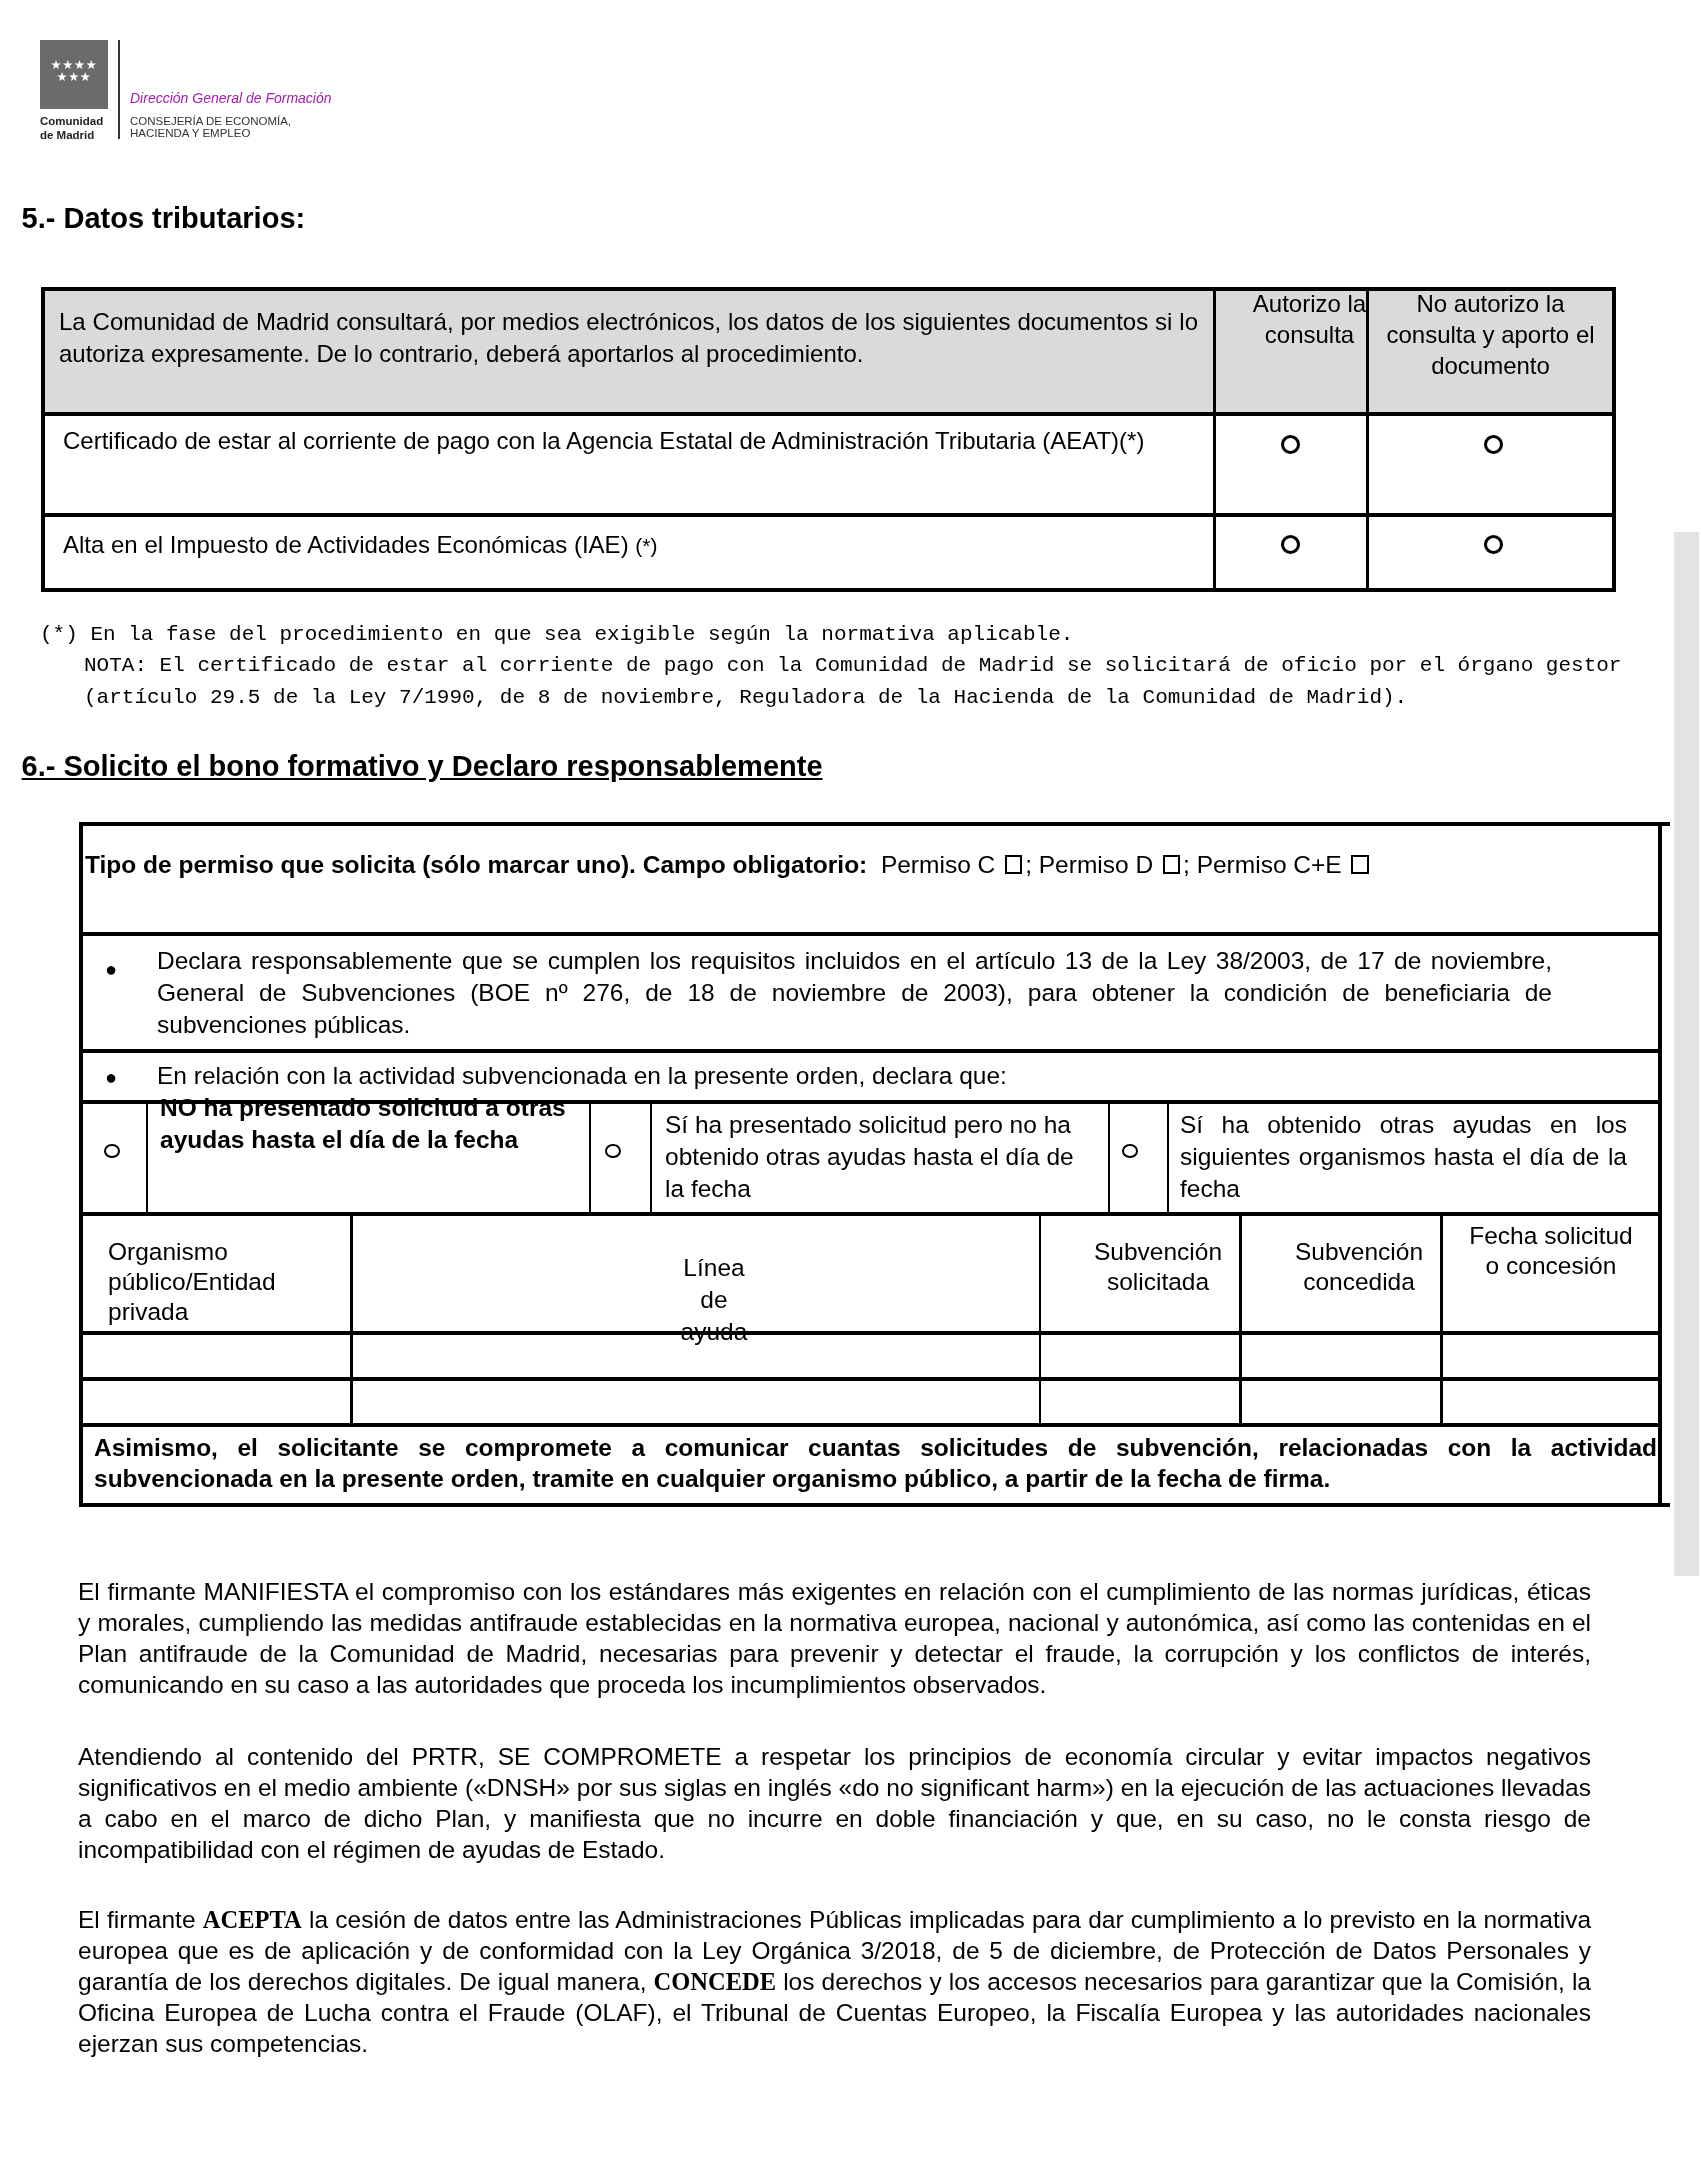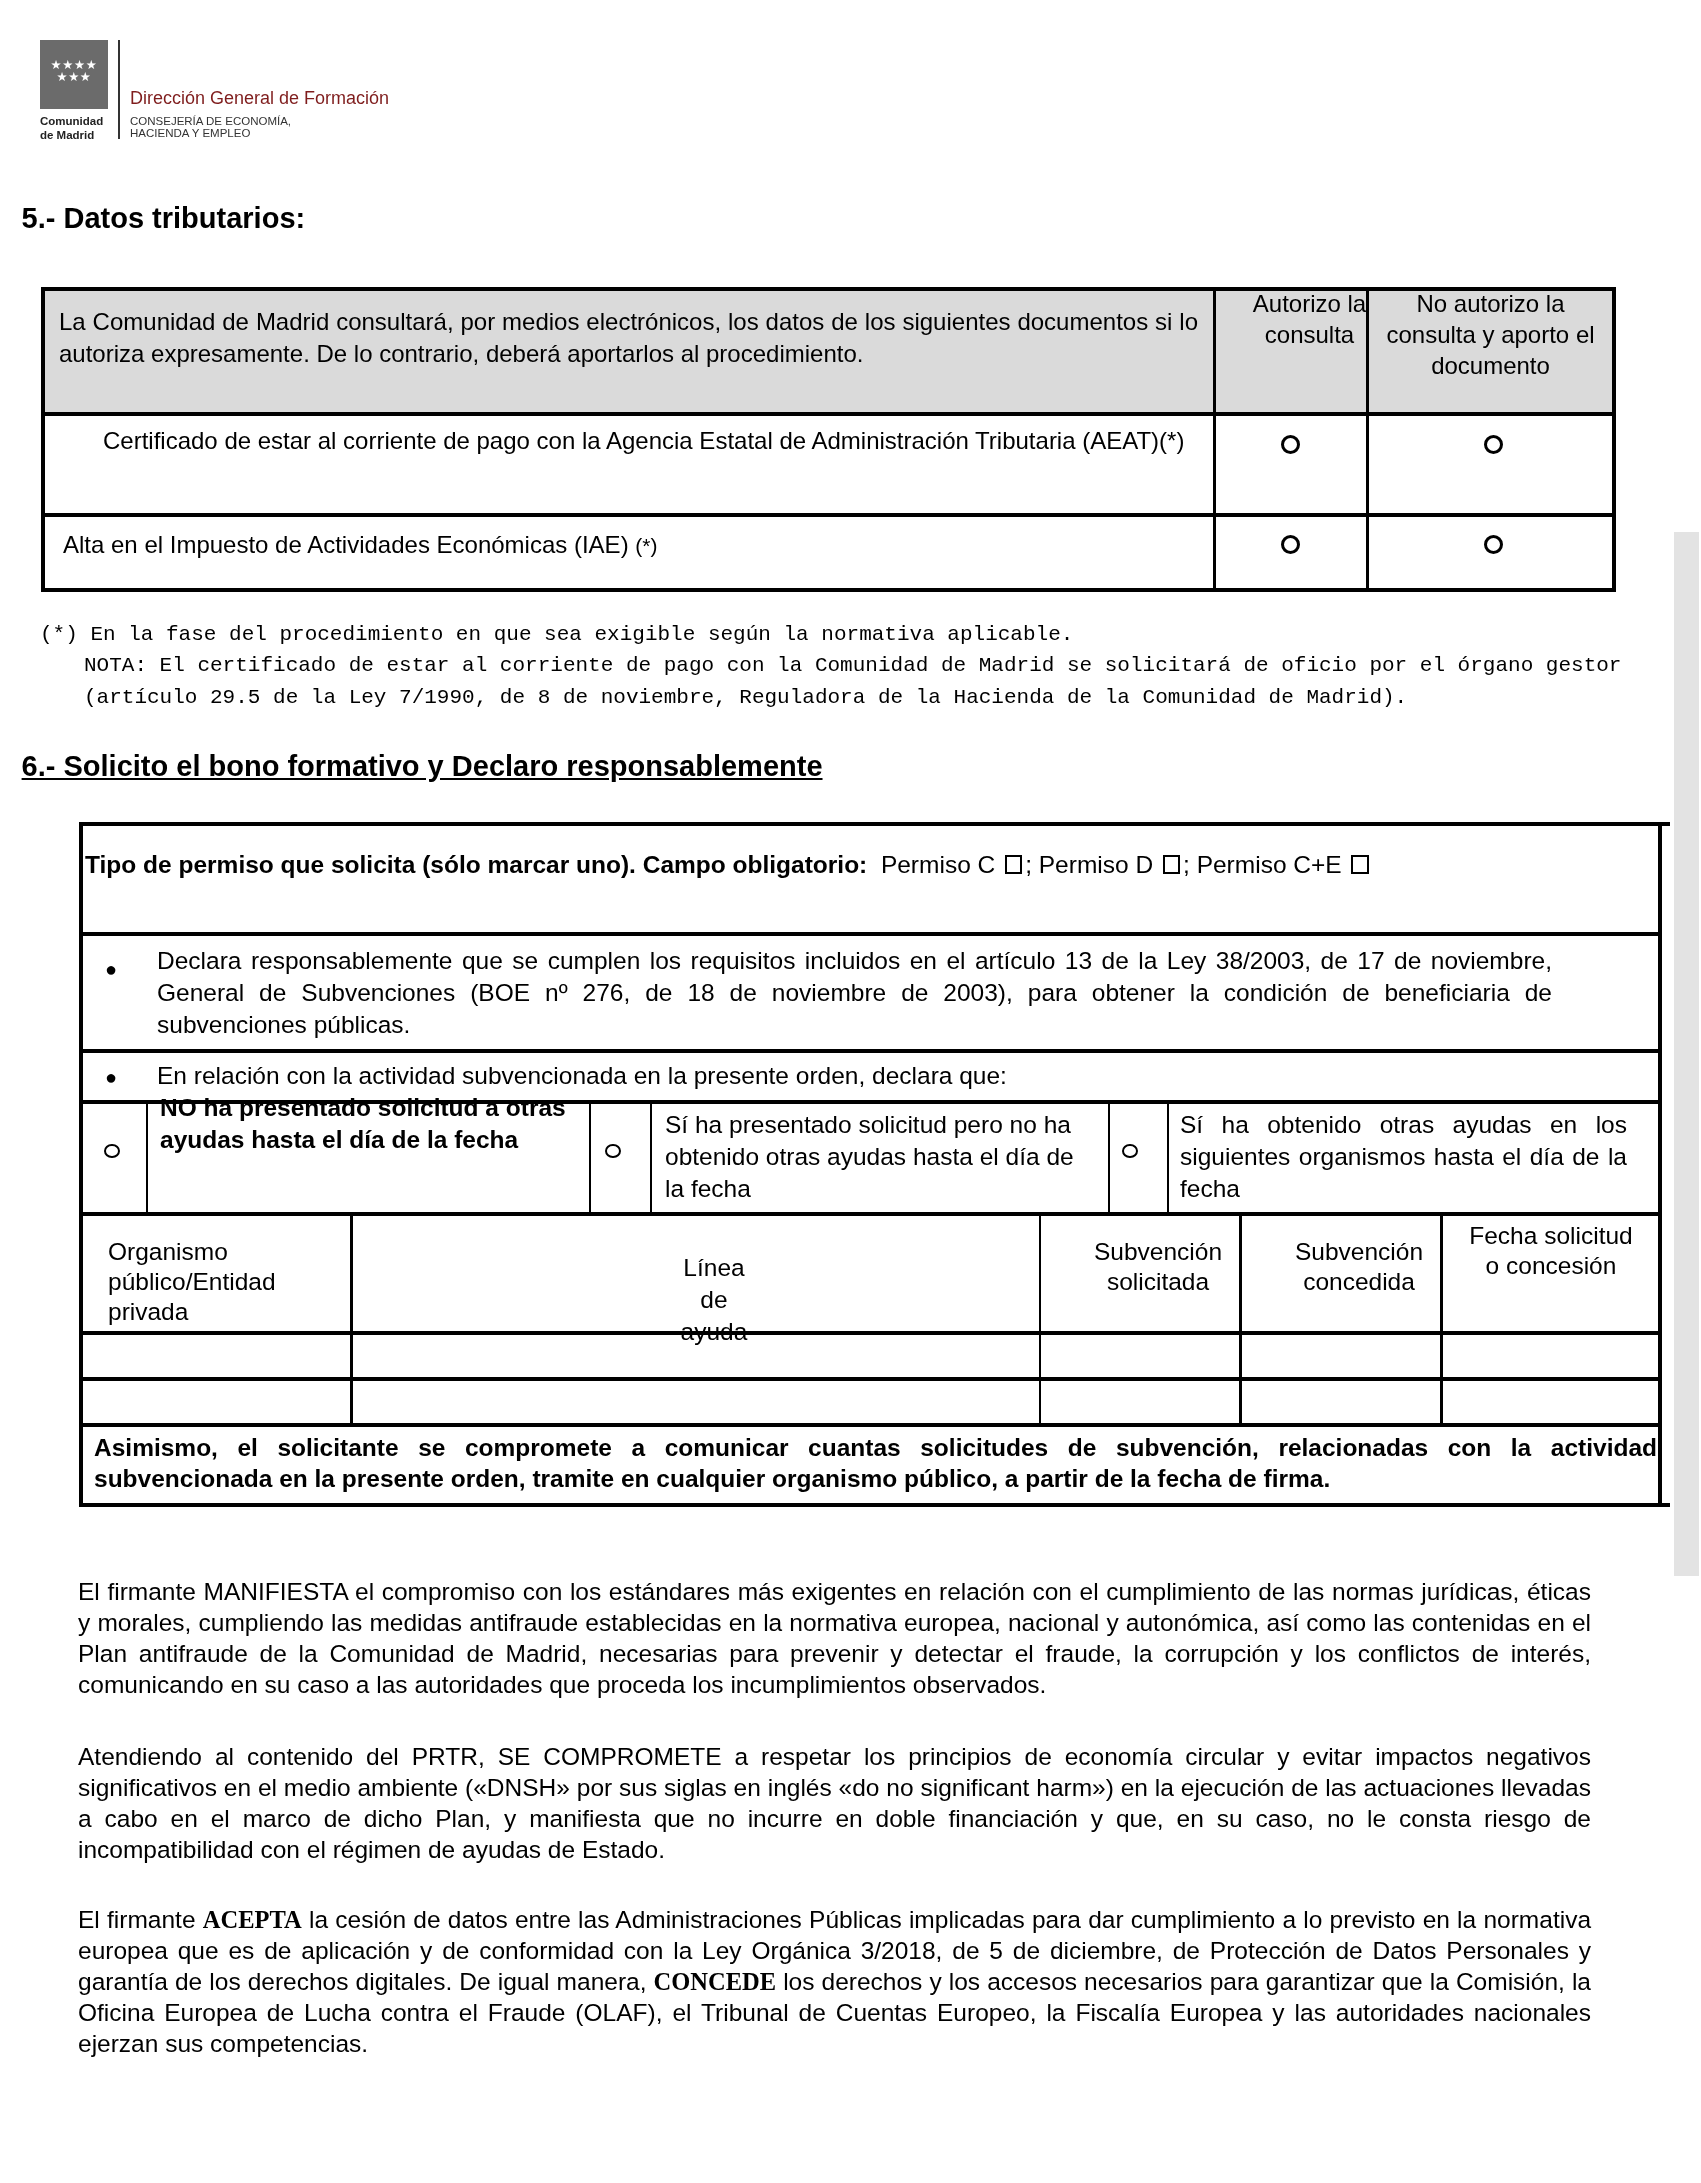--- a/index.html
+++ b/index.html
@@ -6,21 +6,21 @@
   body { width:1702px; height:2183px; position:relative; overflow:hidden;
          font-family:"Liberation Sans", "DejaVu Sans", sans-serif; color:#000; }
   .abs { position:absolute; }
 
   
   .logo-square { left:40px; top:40px; width:68px; height:69px; background:#6b6b6b; }
   .stars { position:absolute; left:0; top:19px; width:68px; text-align:center; color:#fff;
            font-size:12.3px; line-height:12.3px; letter-spacing:0.7px; }
   .logo-name { left:40px; top:115px; font-weight:bold; font-size:11.5px; line-height:13.7px; color:#222; }
   .logo-divider { left:118px; top:40px; width:2.2px; height:99px; background:#333; }
-  .logo-dept { left:130px; top:91px; font-size:18px; line-height:14.4px; color:#7f1d1d; }
+  .logo-dept { left:130px; top:91px; font-size:14px; line-height:14.4px; color:#a21caf;font-style:italic; }
   .logo-consej { left:130px; top:115px; font-size:11.5px; line-height:12.3px; color:#333; }
 
   h2.sec { position:absolute; margin:0; font-weight:bold; font-size:29px; line-height:32px; }
 
   
   .box { position:absolute; box-sizing:border-box; }
   .hline { position:absolute; background:#000; }
   .vline { position:absolute; background:#000; }
   .cell { position:absolute; box-sizing:border-box; font-size:24.5px; line-height:32px; }
   .center { text-align:center;padding-left:36px; }
@@ -64,21 +64,21 @@
   <div class="hline" style="left:41px; top:588px; width:1575px; height:4.3px;"></div>
   <div class="vline" style="left:41px; top:287px; width:4.3px; height:305px;"></div>
   <div class="vline" style="left:1612px; top:287px; width:4.3px; height:305px;"></div>
   <div class="vline" style="left:1213px; top:287px; width:2.9px; height:305px;"></div>
   <div class="vline" style="left:1366px; top:287px; width:2.9px; height:305px;"></div>
 
   <div class="cell justify" style="left:59px; top:306px; width:1139px; font-size:24px; line-height:32px;">La Comunidad de Madrid consultará, por medios electrónicos, los datos de los siguientes documentos si lo autoriza expresamente. De lo contrario, deberá aportarlos al procedimiento.</div>
   <div class="cell center" style="left:1216px; top:288px; width:151px; font-size:24px; line-height:31px;">Autorizo la consulta</div>
   <div class="cell center" style="left:1369px; top:288px; width:243px; font-size:24px; line-height:31px; padding:0 7.2px;">No autorizo la consulta y aporto el documento</div>
 
-  <div class="cell justify" style="left:63px; top:425px; width:1132px; font-size:24px;margin-left:40px;">Certificado de estar al corriente de pago con la Agencia Estatal de Administración Tributaria (AEAT)(*)</div>
+  <div class="cell justify" style="left:63px; top:425px; width:1132px; font-size:24px;">Certificado de estar al corriente de pago con la Agencia Estatal de Administración Tributaria (AEAT)(*)</div>
   <div class="radio" style="left:1281px; top:435px;"></div>
   <div class="radio" style="left:1484px; top:435px;"></div>
 
   <div class="cell" style="left:63px; top:529px; width:1132px; font-size:24px;">
     <span>Alta en el Impuesto de Actividades Económicas (IAE)</span>
     <span style="font-size:21px;">(*)</span>
   </div>
   <div class="radio" style="left:1281px; top:535px;"></div>
   <div class="radio" style="left:1484px; top:535px;"></div>
 </div>

